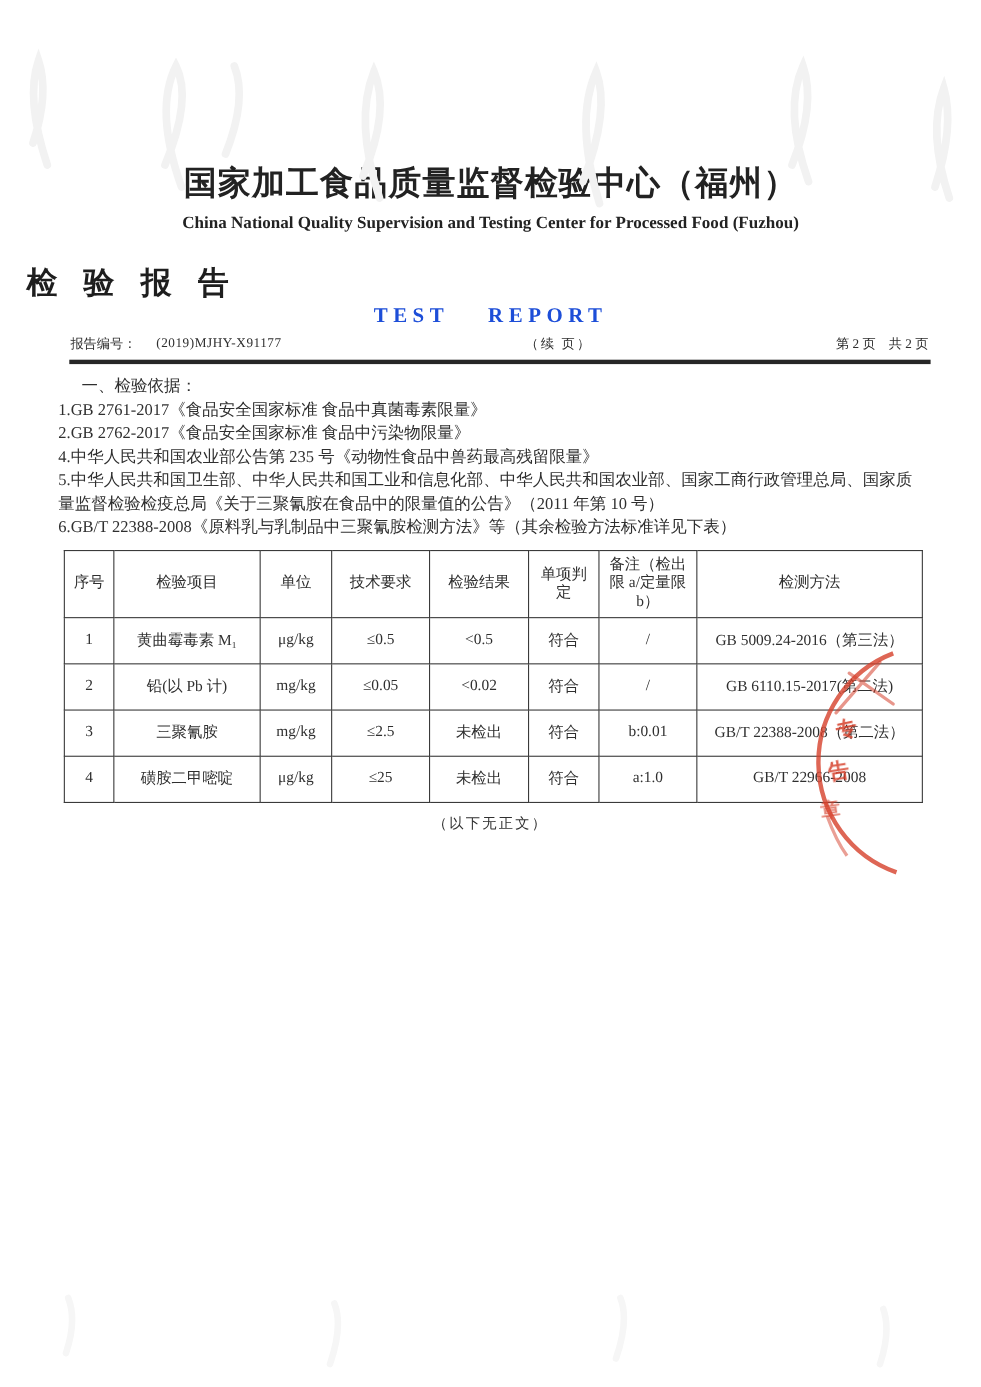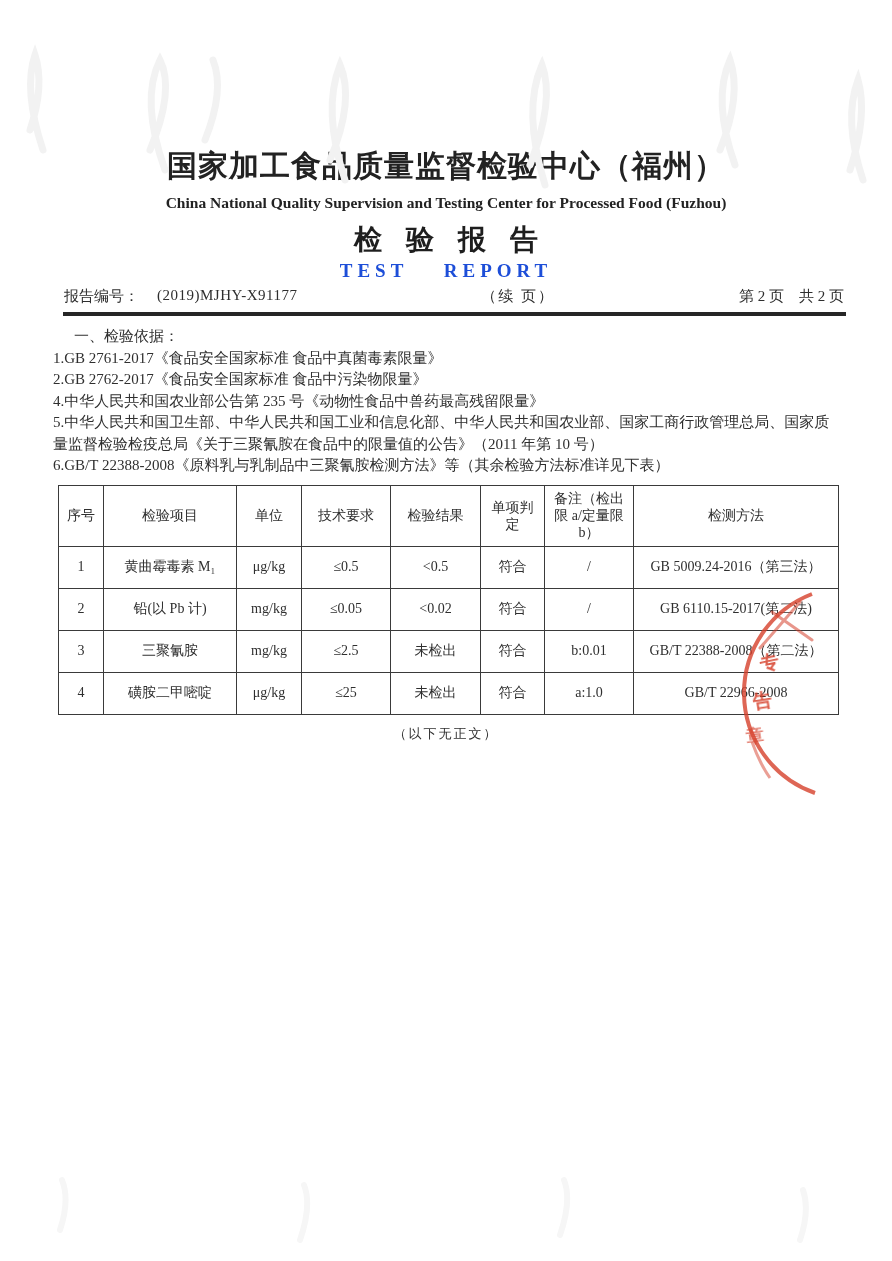--- a/index.html
+++ b/index.html
@@ -20,35 +20,34 @@
     text-align:center;
     font-size:30px; font-weight:bold; color:#222;
     letter-spacing:1px;
   }
   .org-en {
     text-align:center;
     font-size:15.5px; font-weight:bold; color:#222;
     margin-top:7px;
   }
   .title-cn {
-    text-align:center;
     font-size:28px; font-weight:bold; color:#1e1e1e;
     letter-spacing:24px; text-indent:24px;
-    margin-top:9px;
+    margin-top:26px;
   }
   .title-en {
     text-align:center;
     font-size:19px; font-weight:bold; color:#1d4ed8;
     letter-spacing:5px; word-spacing:26px;
     margin-top:1px;
   }
   .meta-row {
     display:flex; justify-content:space-between; align-items:flex-end;
     margin:5px 48px 0 64px;
-    font-size:15px; color:#2e2e2e;
+    font-size:12px; color:#2e2e2e;
   }
   .meta-left { display:flex; }
   .meta-left .num { margin-left:18px; letter-spacing:0.5px; }
   .meta-center { letter-spacing:2px; }
   .rule {
     height:4px; background:#262626;
     margin:6px 46px 0 63px;
   }
   .basis {
     margin:10px 60px 0 53px;

